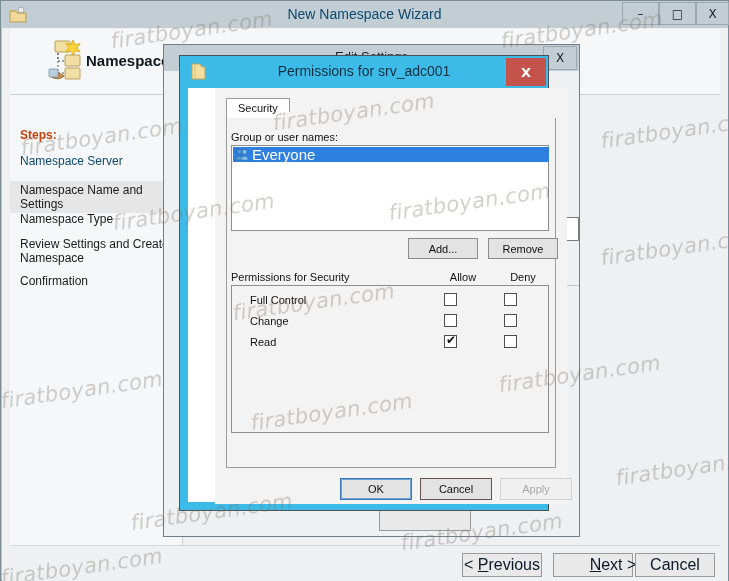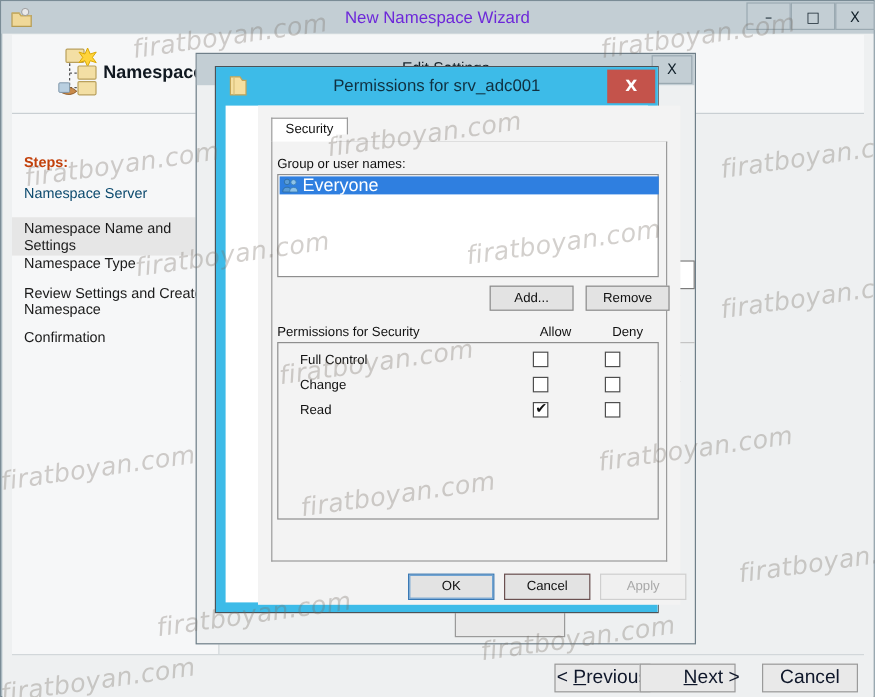--- a/index.html
+++ b/index.html
@@ -54,21 +54,21 @@
     position: absolute;
     left: 7px; top: 4px;
     width: 20px; height: 19px;
   }
   #wizard-title-text {
     position: absolute;
     left: 0; top: 5px;
     width: 727px;
     text-align: center;
     font-size: 14px;
-    color: #6d28d9;
+    color: #0c4a6e;
     font-family: "Liberation Sans", sans-serif;
   }
   .winbtn {
     position: absolute;
     top: 1px;
     width: 37px; height: 23px;
     background: #c3ced4;
     border: 1px solid #9aa9b1;
     box-sizing: border-box;
     display: flex;
@@ -167,21 +167,21 @@
     border: 1px solid #9a9a9a;
     box-sizing: border-box;
     font-size: 16px;
     color: #0f172a;
     display: flex;
     align-items: center;
     justify-content: center;
     font-family: "Liberation Sans", sans-serif;
   }
   #btn-previous { left: 452px; }
-  #btn-next     { left: 523px; padding-left: 40px; }
+  #btn-next     { left: 543px; padding-left: 40px; }
   #btn-cancel-wizard { left: 625px; }
   .accel { text-decoration: underline; }
 
   
   #edit-settings-dialog {
     position: absolute;
     left: 163px; top: 44px;
     width: 417px; height: 493px;
     background: #eef0f1;
     border: 1px solid #6f7f89;

